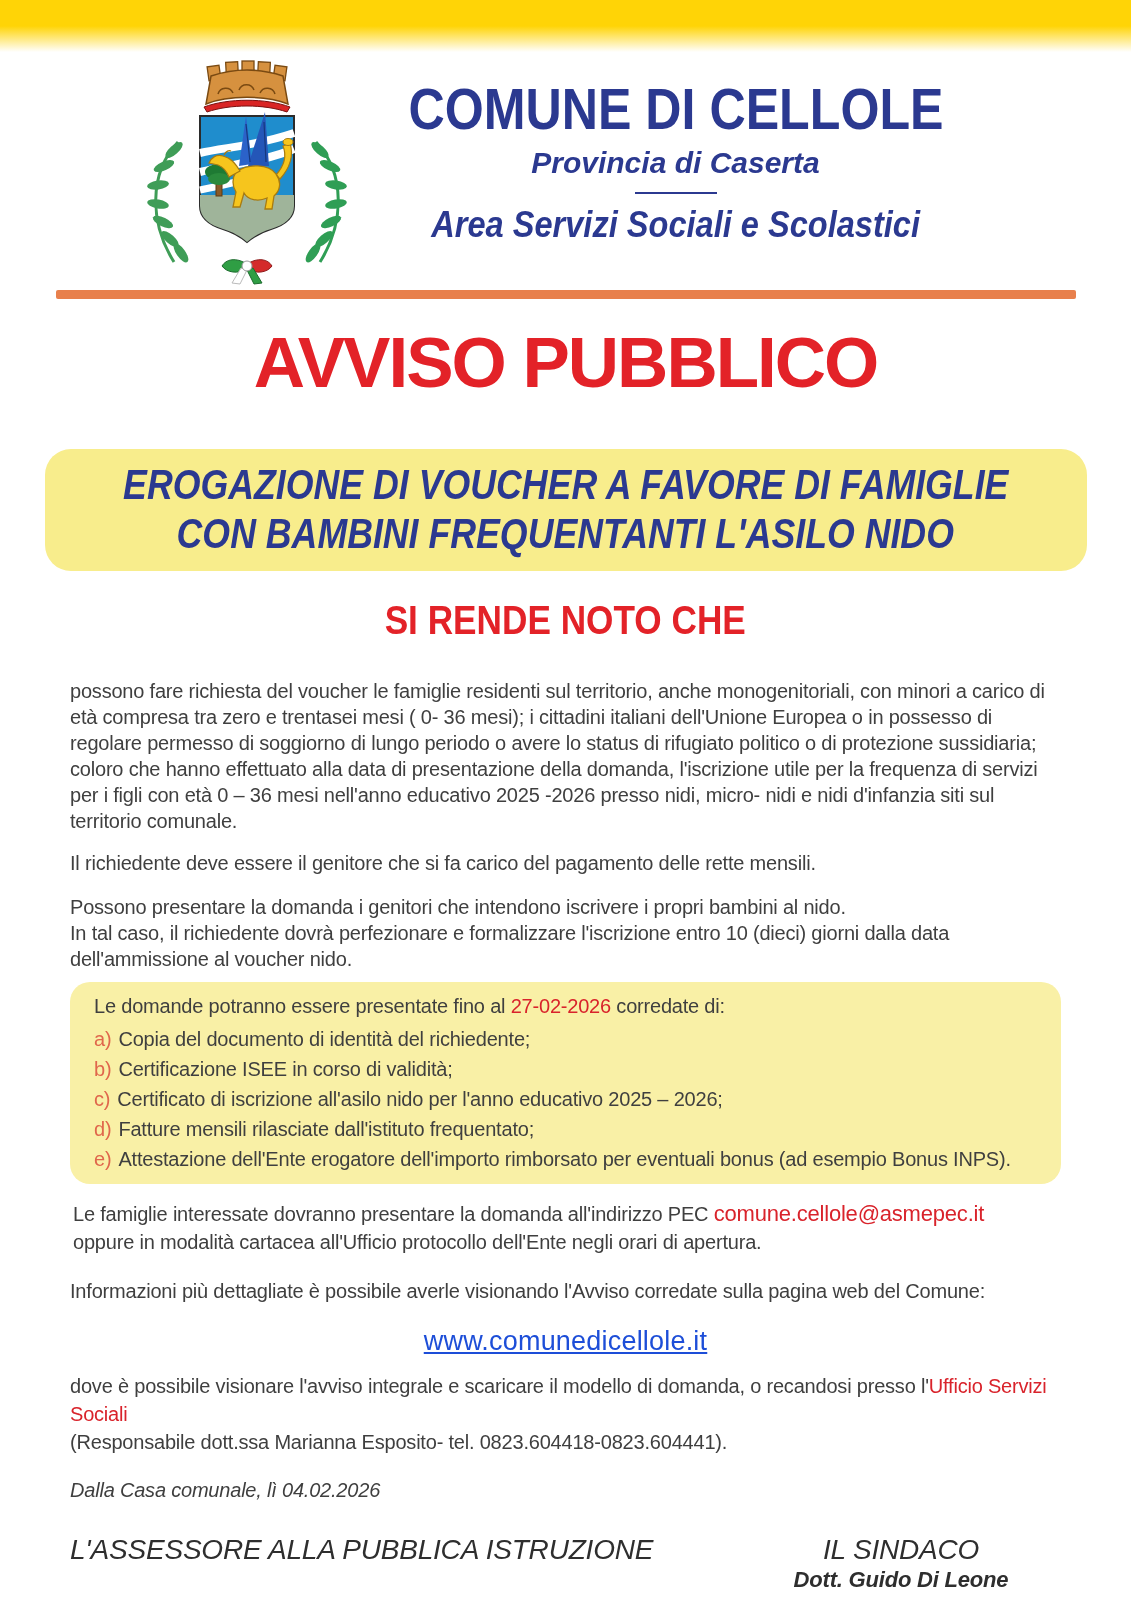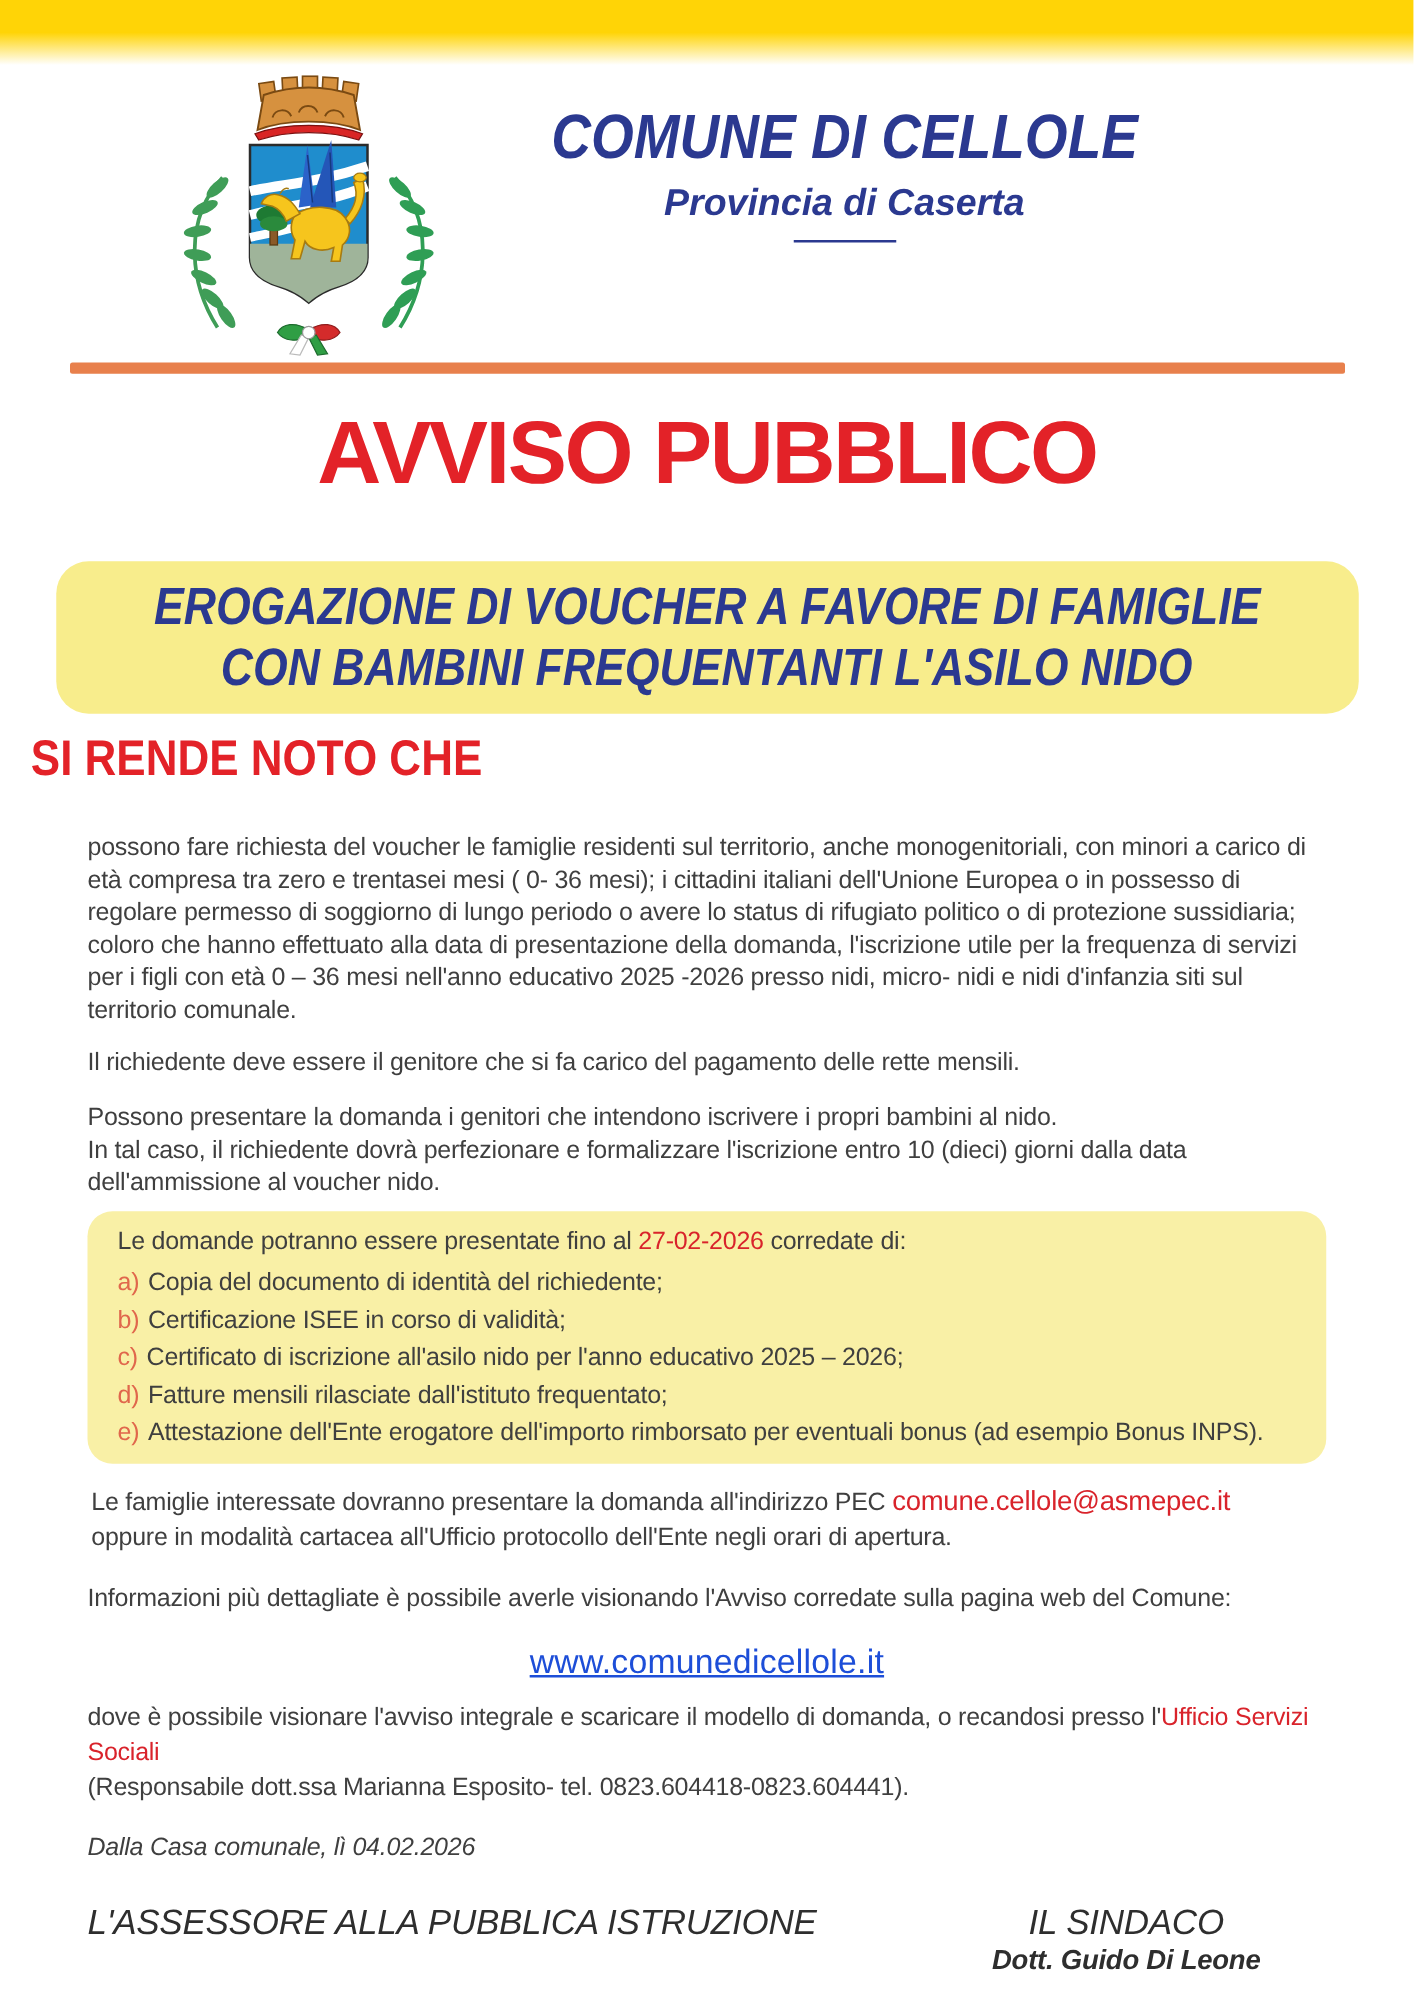--- a/index.html
+++ b/index.html
@@ -10,21 +10,21 @@
   }
   .top-gradient{
     height:52px;width:100%;
     background:linear-gradient(180deg,#ffd406 0%,#ffd406 50%,rgba(255,214,10,0) 100%);
   }
   
   .header{display:flex;align-items:flex-start;margin-top:2px;height:232px;}
   .crest{width:222px;margin-left:136px;flex:0 0 auto;}
   .header-text{flex:1;text-align:center;padding-top:24px;padding-right:138px;color:#2b3990;}
   .comune{
-    font-size:50px;font-weight:bold;font-style:italic;line-height:62px;white-space:nowrap;
+    font-size:57px;font-weight:bold;line-height:62px;white-space:nowrap;
   }
   .provincia{font-size:30px;font-weight:bold;font-style:italic;margin-top:6px;}
   .hdr-divider{width:82px;height:2px;background:#2b3990;margin:12px auto 10px;}
   .area{font-size:37px;font-weight:bold;font-style:italic;white-space:nowrap;}
   .cond88{display:inline-block;transform:scaleX(0.88);transform-origin:50% 50%;}
   .cond85{display:inline-block;transform:scaleX(0.85);transform-origin:50% 50%;}
   .orange-rule{
     border:none;height:9px;width:1020px;margin:4px auto 0;
     background:#e8804c;border-radius:2px;
   }
@@ -34,21 +34,21 @@
     font-size:71px;font-weight:bold;line-height:104px;letter-spacing:-2px;white-space:nowrap;
   }
   .title-box{
     width:1042px;box-sizing:border-box;margin:34px auto 0;
     background:#f8ed8c;border-radius:26px;padding:11px 0 13px;
     text-align:center;color:#2b3990;font-weight:bold;font-style:italic;
     font-size:42px;line-height:49px;
   }
   .title-box .line{display:block;white-space:nowrap;}
   .si-rende{
-    margin:14px 0 0;text-align:left;color:#e32228;
+    margin:27px 0 0;text-align:center;color:#e32228;
     font-size:40px;font-weight:bold;line-height:44px;
   }
   
   .content{margin:0 70px;font-size:20px;letter-spacing:-0.2px;}
   .content p{margin:0;}
   .p1{margin-top:36px !important;line-height:26px;}
   .p2{margin-top:16px !important;line-height:26px;}
   .p3{margin-top:18px !important;line-height:26px;}
   .check-box{
     box-sizing:border-box;margin-top:10px;
@@ -153,20 +153,21 @@
             <path d="M117,214 L126,229 L118,230 L111,216 Z" fill="#2f9e44" stroke="#1d6b2e" stroke-width="1"></path>
             <circle cx="111" cy="212" r="5" fill="#ffffff" stroke="#999999" stroke-width="1"></circle>
           </g>
         </g>
       </svg>
     </div>
     <div class="header-text">
       <div class="comune"><span class="cond88">COMUNE DI CELLOLE</span></div>
       <div class="provincia">Provincia di Caserta</div>
       <div class="hdr-divider"></div>
+      <div class="area"><span class="cond88">Area Servizi Sociali e Scolastici</span></div>
     </div>
   </header>
 
   <hr class="orange-rule">
 
   <h1 class="avviso">AVVISO PUBBLICO</h1>
 
   <div class="title-box">
     <span class="line"><span class="cond85">EROGAZIONE DI VOUCHER A FAVORE DI FAMIGLIE</span></span>
     <span class="line"><span class="cond85">CON BAMBINI FREQUENTANTI L'ASILO NIDO</span></span>

